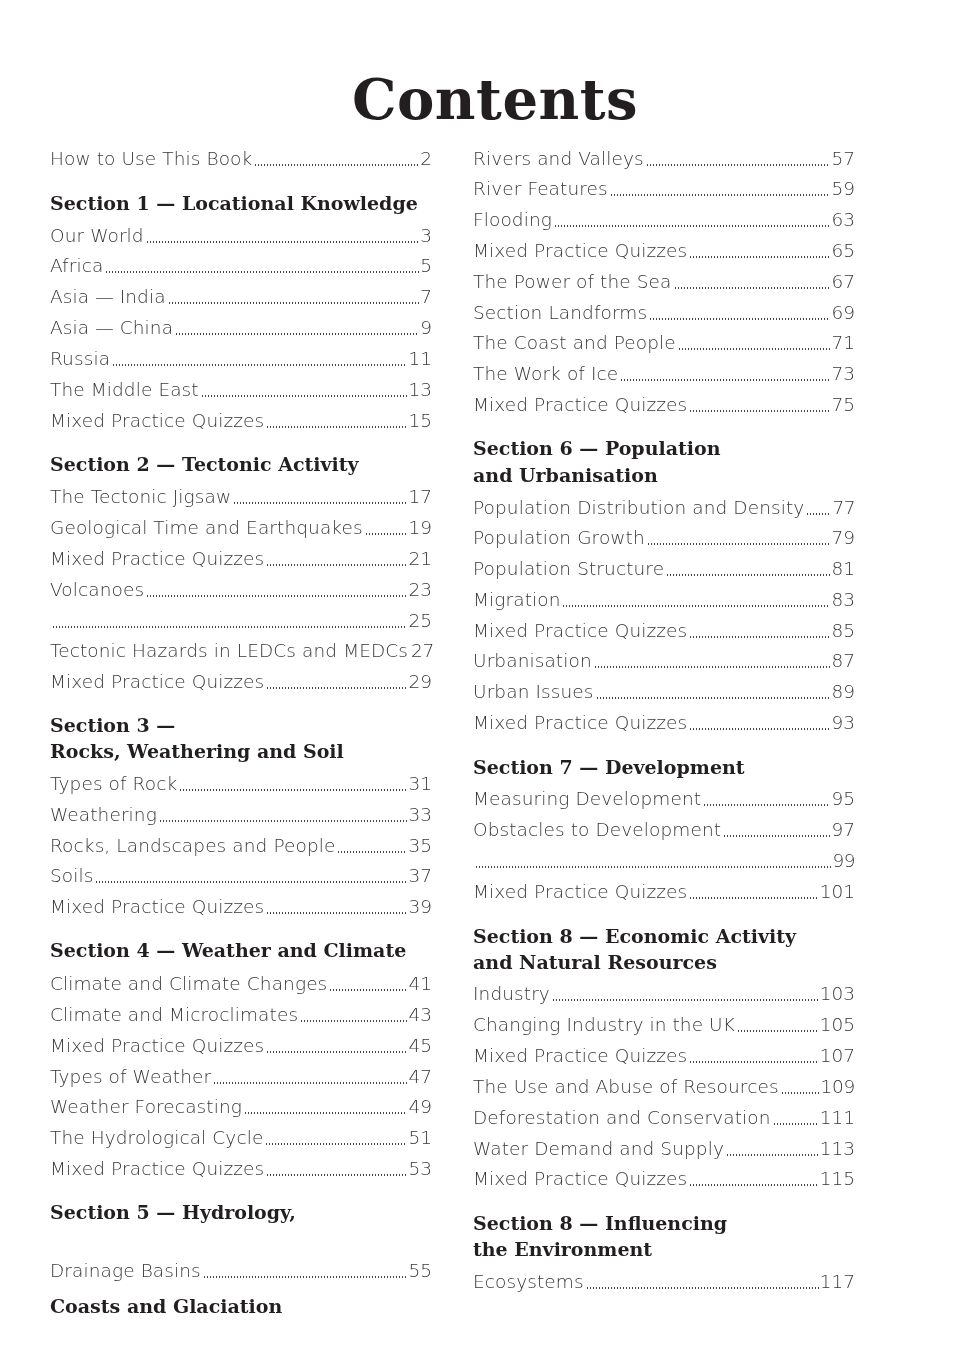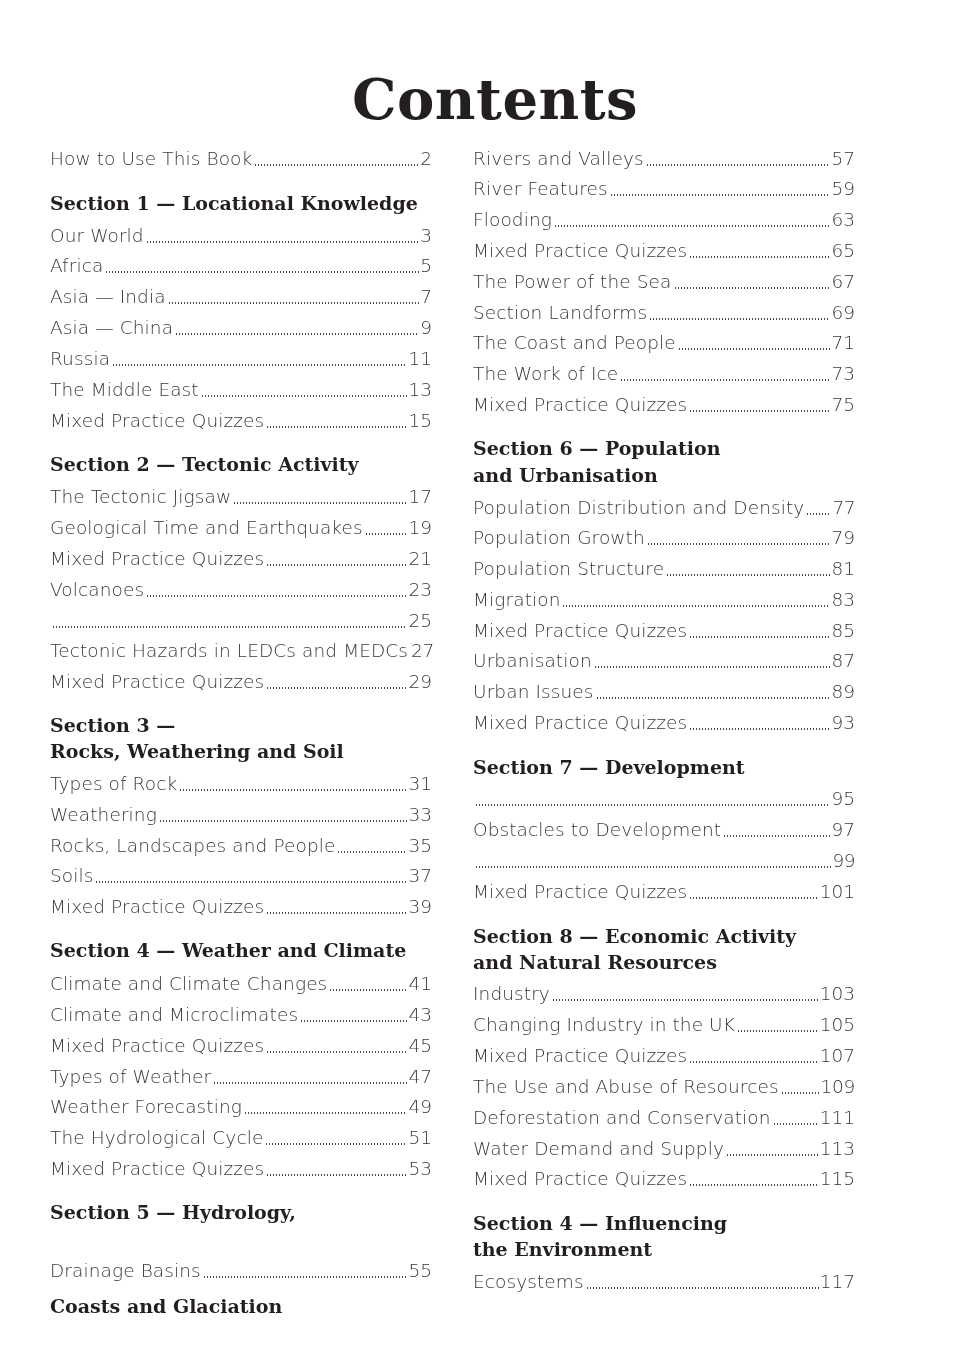--- a/index.html
+++ b/index.html
@@ -278,20 +278,21 @@
       <span class="page">89</span>
     </div>
   <div class="entry" style="top:707px">
       <span class="label">Mixed Practice Quizzes</span>
       <span class="leader"></span>
       <span class="page">93</span>
     </div>
 
   <div class="section-head" style="top:754px">Section 7 — Development</div>
   <div class="entry" style="top:783px">
+      <span class="label">Measuring Development</span>
       <span class="leader"></span>
       <span class="page">95</span>
     </div>
   <div class="entry" style="top:814px">
       <span class="label">Obstacles to Development</span>
       <span class="leader"></span>
       <span class="page">97</span>
     </div>
   <div class="entry" style="top:845px; letter-spacing:-0.5px">
       <span class="leader"></span>
@@ -334,20 +335,20 @@
       <span class="label">Water Demand and Supply</span>
       <span class="leader"></span>
       <span class="page">113</span>
     </div>
   <div class="entry" style="top:1163px">
       <span class="label">Mixed Practice Quizzes</span>
       <span class="leader"></span>
       <span class="page">115</span>
     </div>
 
-  <div class="section-head" style="top:1210px">Section 4 — Influencing</div>
+  <div class="section-head" style="top:1210px">Section 8 — Influencing</div>
   <div class="section-head" style="top:1236px">the Environment</div>
   <div class="entry" style="top:1266px">
       <span class="label">Ecosystems</span>
       <span class="leader"></span>
       <span class="page">117</span>
     </div>
 </div>
 
 </body></html>

